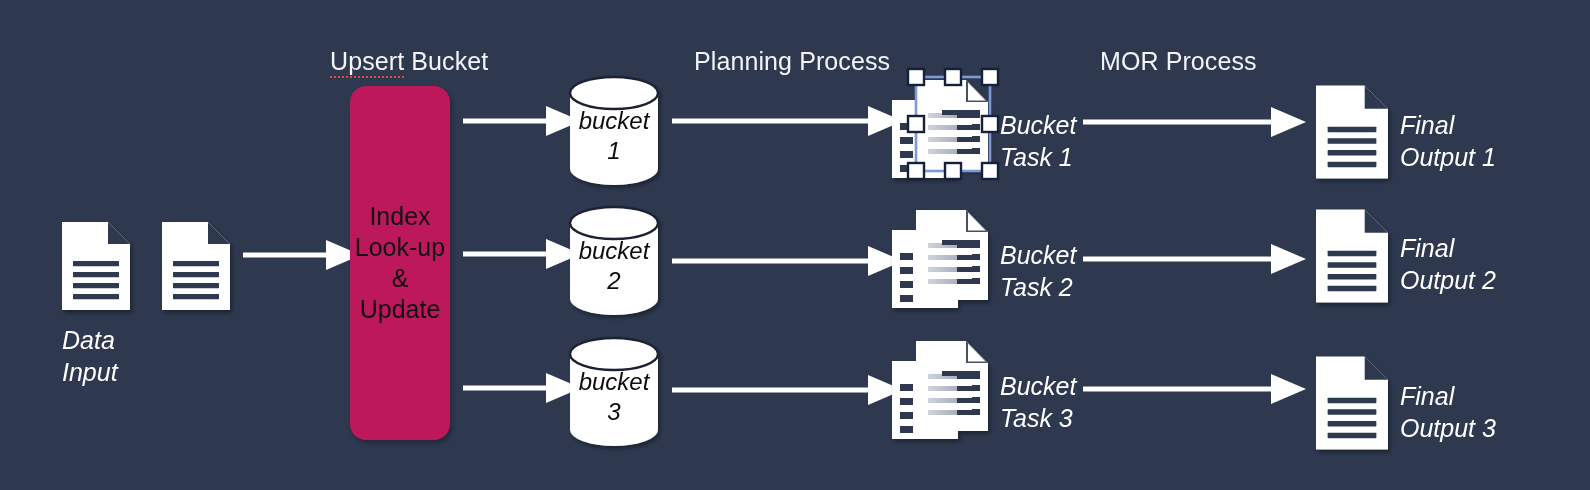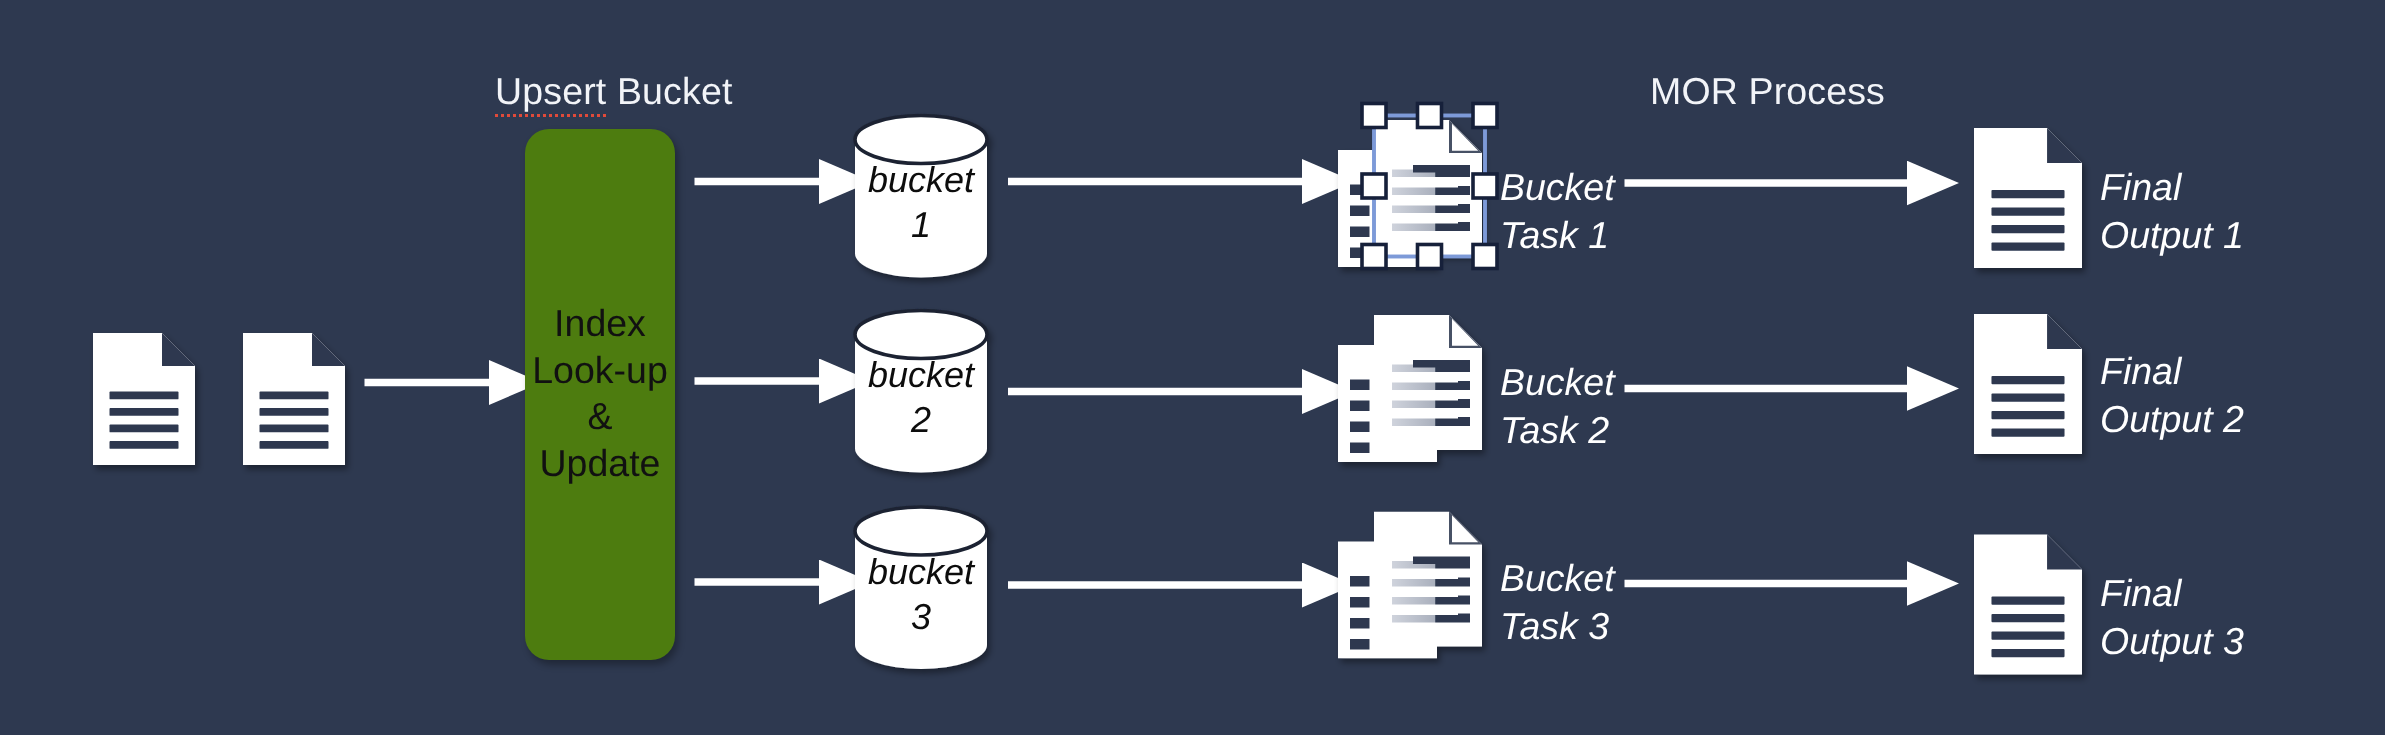--- a/index.html
+++ b/index.html
@@ -38,21 +38,21 @@
     color: #ffffff;
     font-size: 25px;
     line-height: 32px;
     white-space: pre-line;
     font-style: italic;
   }
 
   
   .box {
     position: absolute;
-    background: #4d7c0f;
+    background: #be185d;
     border-radius: 16px;
     box-shadow: 2px 3px 5px rgba(0,0,0,0.3);
     display: flex;
     align-items: center;
     justify-content: center;
   }
   .box-text {
     color: #111111;
     font-size: 25px;
     line-height: 31px;
@@ -197,24 +197,29 @@
     <g id="output-layer">
         <use href="#doc" x="1316" y="85" width="72" height="94" filter="url(#sh)"></use>
         <use href="#doc" x="1316" y="209" width="72" height="94" filter="url(#sh)"></use>
         <use href="#doc" x="1316" y="356" width="72" height="94" filter="url(#sh)"></use>
       </g>
   </svg>
 
   <div class="proc-label" style="left:330px; top:46px;">
     <span class="misspell">Upsert</span><span> Bucket</span>
   </div>
+  <div class="proc-label" style="left:694px; top:46px;">
+    <span>Planning Process</span>
+  </div>
   <div class="proc-label" style="left:1100px; top:46px;">
     <span>MOR Process</span>
   </div>
 
+  <div class="node-label" style="left:62px; top:324px;">Data
+Input</div>
 
   <div class="box" style="left:350px; top:86px; width:100px; height:354px;">
     <div class="box-text">Index
 Look-up
 &amp;
 Update</div>
   </div>
 
   <div class="node-label" style="left:570px; top:106px; width:88px; text-align:center; font-size:24px; color:#0d0d0d; line-height:30px;">bucket
 1</div>

